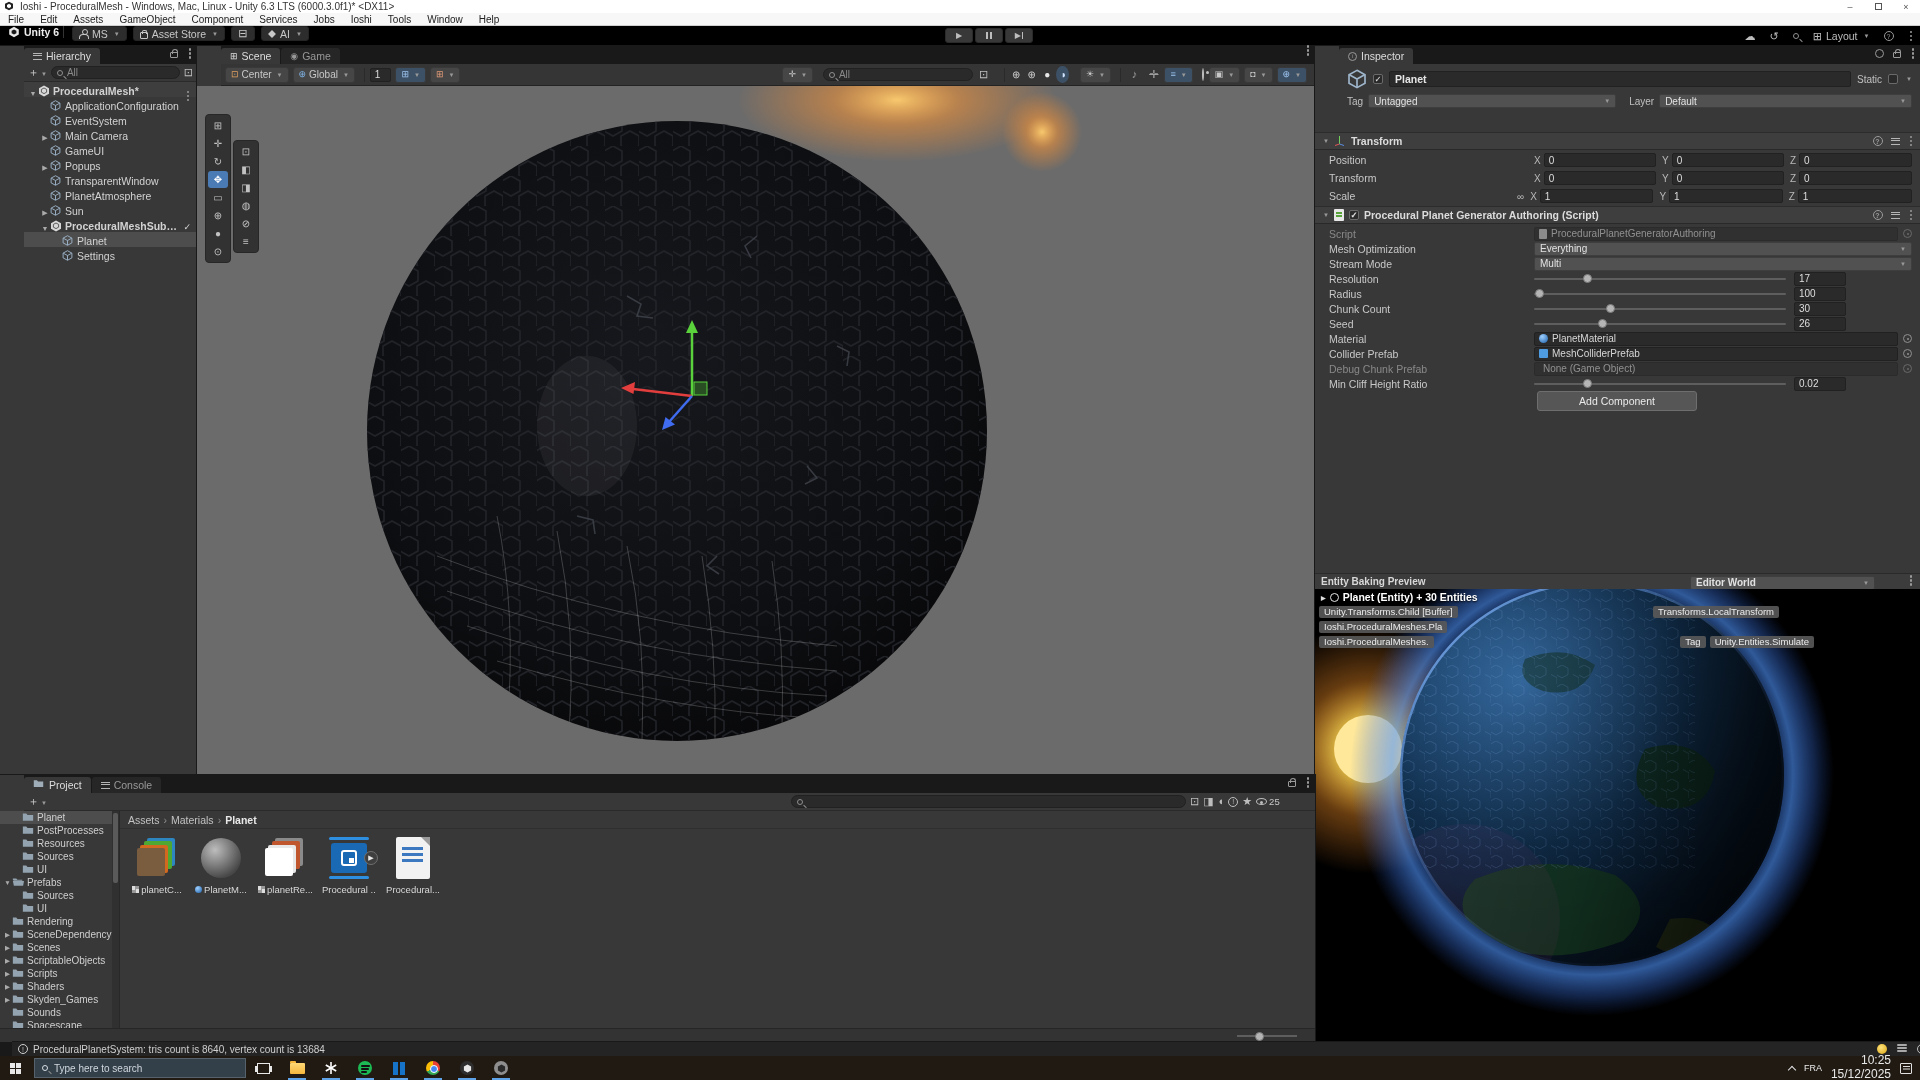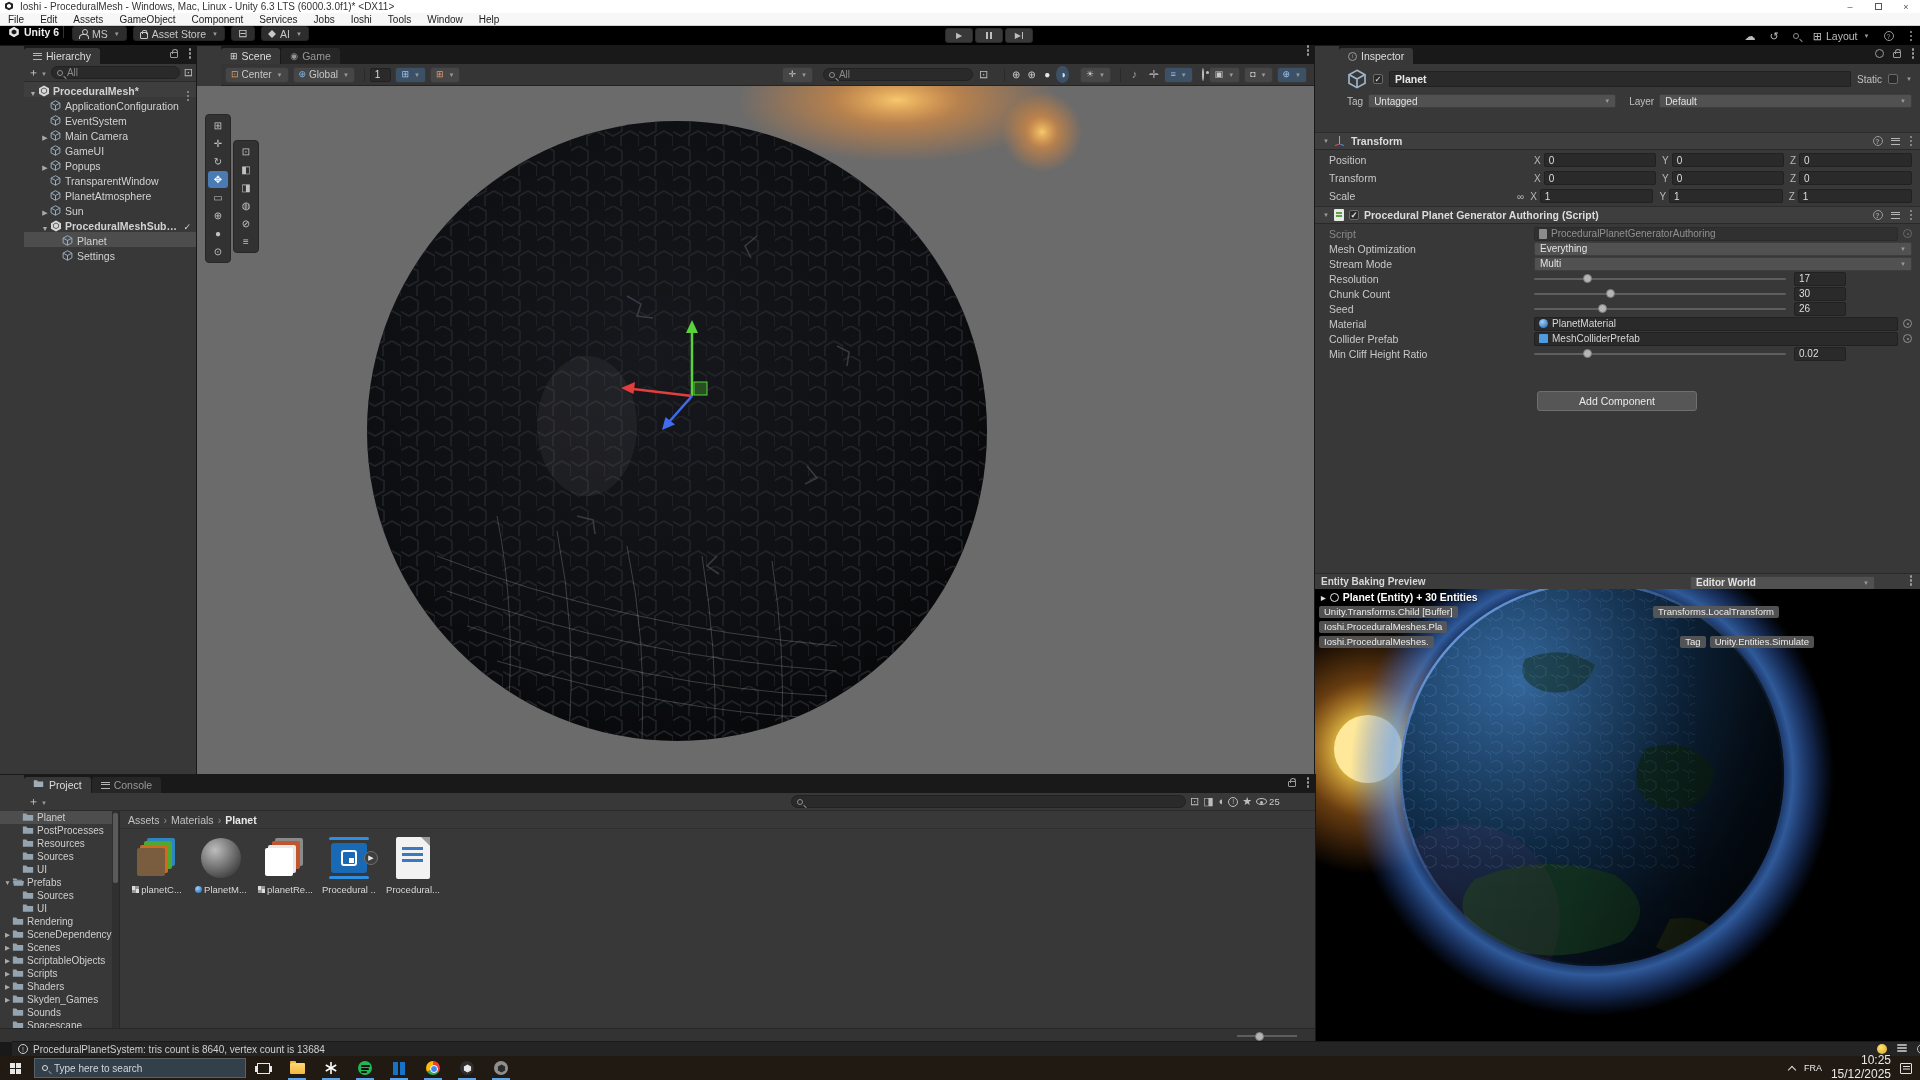--- a/index.html
+++ b/index.html
@@ -713,20 +713,27 @@
         </div>
       </div>
       <div class="irow irow15">
         <span class="ilabel">Resolution</span>
         <div class="track">
           <div class="thumb" style="left: calc(21% - 4px);"></div>
         </div>
         <div class="slval">17</div>
       </div>
       <div class="irow irow15">
+        <span class="ilabel">Radius</span>
+        <div class="track">
+          <div class="thumb" style="left: calc(2% - 4px);"></div>
+        </div>
+        <div class="slval">100</div>
+      </div>
+      <div class="irow irow15">
         <span class="ilabel">Chunk Count</span>
         <div class="track">
           <div class="thumb" style="left: calc(30% - 4px);"></div>
         </div>
         <div class="slval">30</div>
       </div>
       <div class="irow irow15">
         <span class="ilabel">Seed</span>
         <div class="track">
           <div class="thumb" style="left: calc(27% - 4px);"></div>
@@ -743,20 +750,28 @@
         </div>
         <span class="opick"></span>
       </div>
       <div class="irow irow15">
         <span class="ilabel">Collider Prefab</span>
         <div class="objfld">
           <span class="row">
             <span style="width:9px;height:9px;background:#4f9be0;border-radius:1px;flex:none"></span>
           </span>
           <span>MeshColliderPrefab</span>
+        </div>
+        <span class="opick"></span>
+      </div>
+      <div class="irow irow15 dis">
+        <span class="ilabel">Debug Chunk Prefab</span>
+        <div class="objfld">
+          <span class="row"></span>
+          <span>None (Game Object)</span>
         </div>
         <span class="opick"></span>
       </div>
       <div class="irow irow15">
         <span class="ilabel">Min Cliff Height Ratio</span>
         <div class="track">
           <div class="thumb" style="left: calc(21% - 4px);"></div>
         </div>
         <div class="slval">0.02</div>
       </div>

